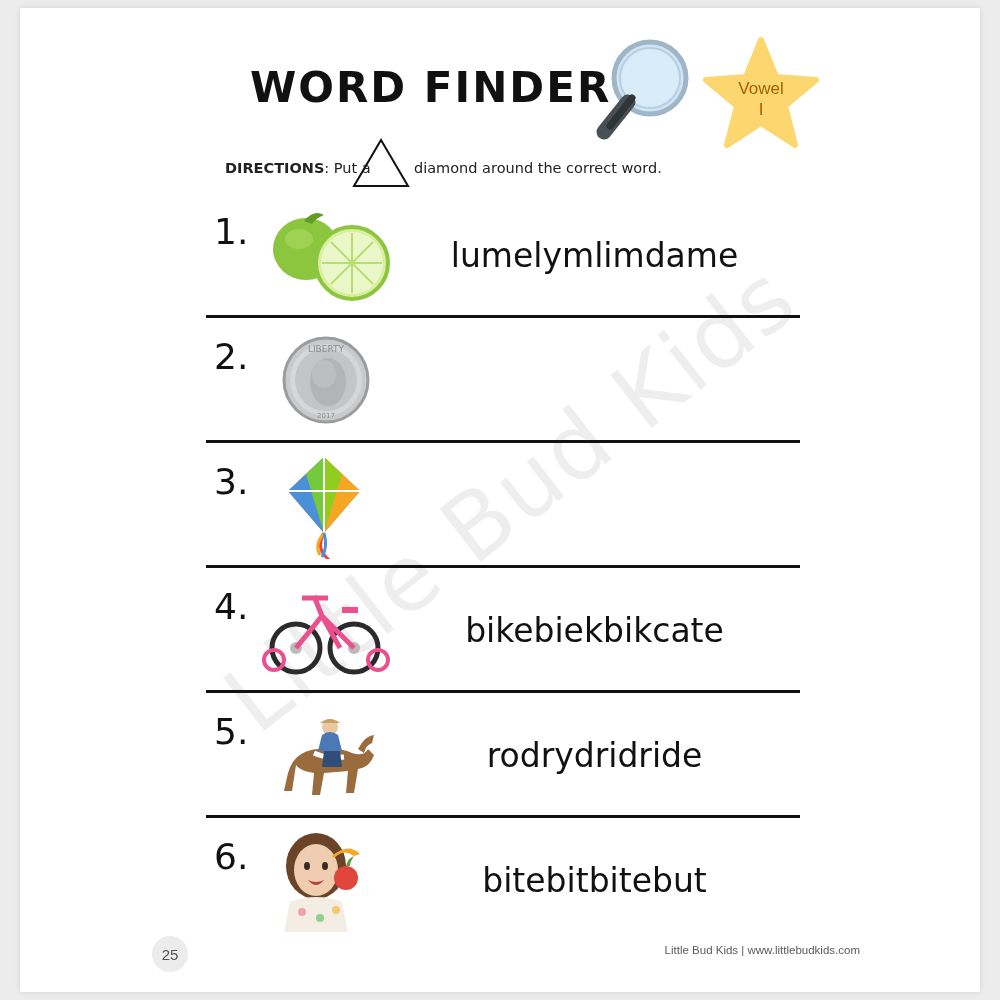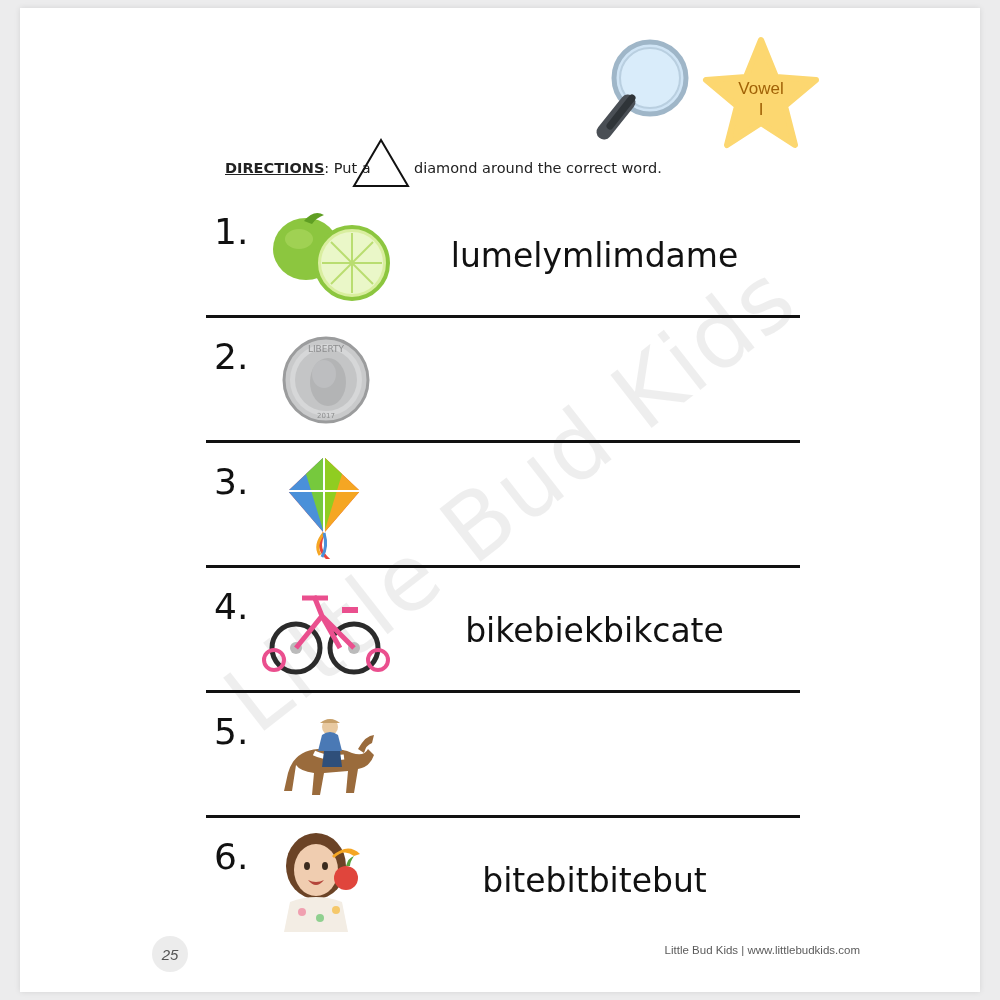--- a/index.html
+++ b/index.html
@@ -84,21 +84,20 @@
   
   .directions {
     position: absolute;
     left: 205px;
     top: 152px;
     font-size: 14.5px;
     color: #222;
     font-family: "DejaVu Sans", sans-serif;
   }
   .directions .lbl {
-    text-decoration: underline;
     font-weight: 600;
   }
   .dir-part1 { position: absolute; left: 0; top: 0; white-space: nowrap; }
   .dir-part2 { position: absolute; left: 189px; top: 0; white-space: nowrap; }
   .dir-triangle {
     position: absolute;
     left: 126px;
     top: -23px;
     width: 60px;
     height: 52px;
@@ -161,39 +160,39 @@
     top: 928px;
     width: 36px;
     height: 36px;
     border-radius: 50%;
     background: #ececec;
     color: #555;
     font-size: 15px;
     display: flex;
     align-items: center;
     justify-content: center;
-    font-style: italic;
   }
   .footer-credit {
     position: absolute;
     right: 120px;
     top: 936px;
     font-size: 11.5px;
     color: #5b5b5b;
     font-family: "Liberation Sans", sans-serif;
     white-space: nowrap;
   }
 </style>
 </head>
 <body>
 
 <div class="page">
 
   <div class="watermark">Little Bud Kids</div>
 
+  <div class="title">WORD FINDER</div>
 
   <svg class="magnifier" viewBox="0 0 120 110">
     <circle cx="62" cy="42" r="36" fill="#cfe4f5" stroke="#9fb6c8" stroke-width="5"></circle>
     <circle cx="62" cy="42" r="30" fill="#d9ecfa" stroke="#b9cfe0" stroke-width="2"></circle>
     <path d="M40 66 L16 96" stroke="#4a4f55" stroke-width="15" stroke-linecap="round"></path>
     <path d="M44 62 L22 90" stroke="#2f3438" stroke-width="7" stroke-linecap="round"></path>
   </svg>
 
   <svg class="star-badge" viewBox="0 0 118 118">
     <path d="M59 6 L74 43 L114 46 L83 72 L93 111 L59 89 L25 111 L35 72 L4 46 L44 43 Z" fill="#FCD770" stroke="#FCD770" stroke-width="6" stroke-linejoin="round"></path>
@@ -296,20 +295,26 @@
       <div class="row-num">5.</div>
       <svg class="row-pic" viewBox="0 0 145 108">
         <path d="M34 72 q6 -22 30 -24 q22 -2 34 4 q12 4 16 -4 l6 6 q-4 12 -16 14 l-4 24 l-8 0 l2 -22 l-24 2 l-4 22 l-8 0 l2 -22 q-14 -2 -18 -8 l-4 26 l-8 0 z" fill="#9a6b3c"></path>
         <path d="M104 48 q8 -14 16 -14 l-2 8 q-6 2 -8 10 z" fill="#9a6b3c"></path>
         <path d="M60 52 q12 6 30 4" stroke="#ffffff" stroke-width="5" fill="none"></path>
         <circle cx="76" cy="26" r="8" fill="#e8c9a0"></circle>
         <path d="M66 22 q10 -8 20 0 z" fill="#c7a06a"></path>
         <path d="M68 34 q8 -6 16 0 l4 16 l-24 0 z" fill="#4a79b5"></path>
         <path d="M70 50 l16 0 l2 16 l-20 0 z" fill="#2f4f7a"></path>
       </svg>
+      <div class="row-words">
+        <span class="word">rod</span>
+        <span class="word">ryd</span>
+        <span class="word">rid</span>
+        <span class="word">ride</span>
+      </div>
     </div>
 
     <div class="row">
       <div class="row-num">6.</div>
       <svg class="row-pic" viewBox="0 0 145 108">
         <ellipse cx="62" cy="40" rx="30" ry="33" fill="#6b4326"></ellipse>
         <ellipse cx="62" cy="44" rx="22" ry="26" fill="#f0cdb0"></ellipse>
         <ellipse cx="53" cy="40" rx="3" ry="4" fill="#3b2b1e"></ellipse>
         <ellipse cx="71" cy="40" rx="3" ry="4" fill="#3b2b1e"></ellipse>
         <path d="M54 54 q8 10 16 0 q-8 4 -16 0 z" fill="#b4453b"></path>

